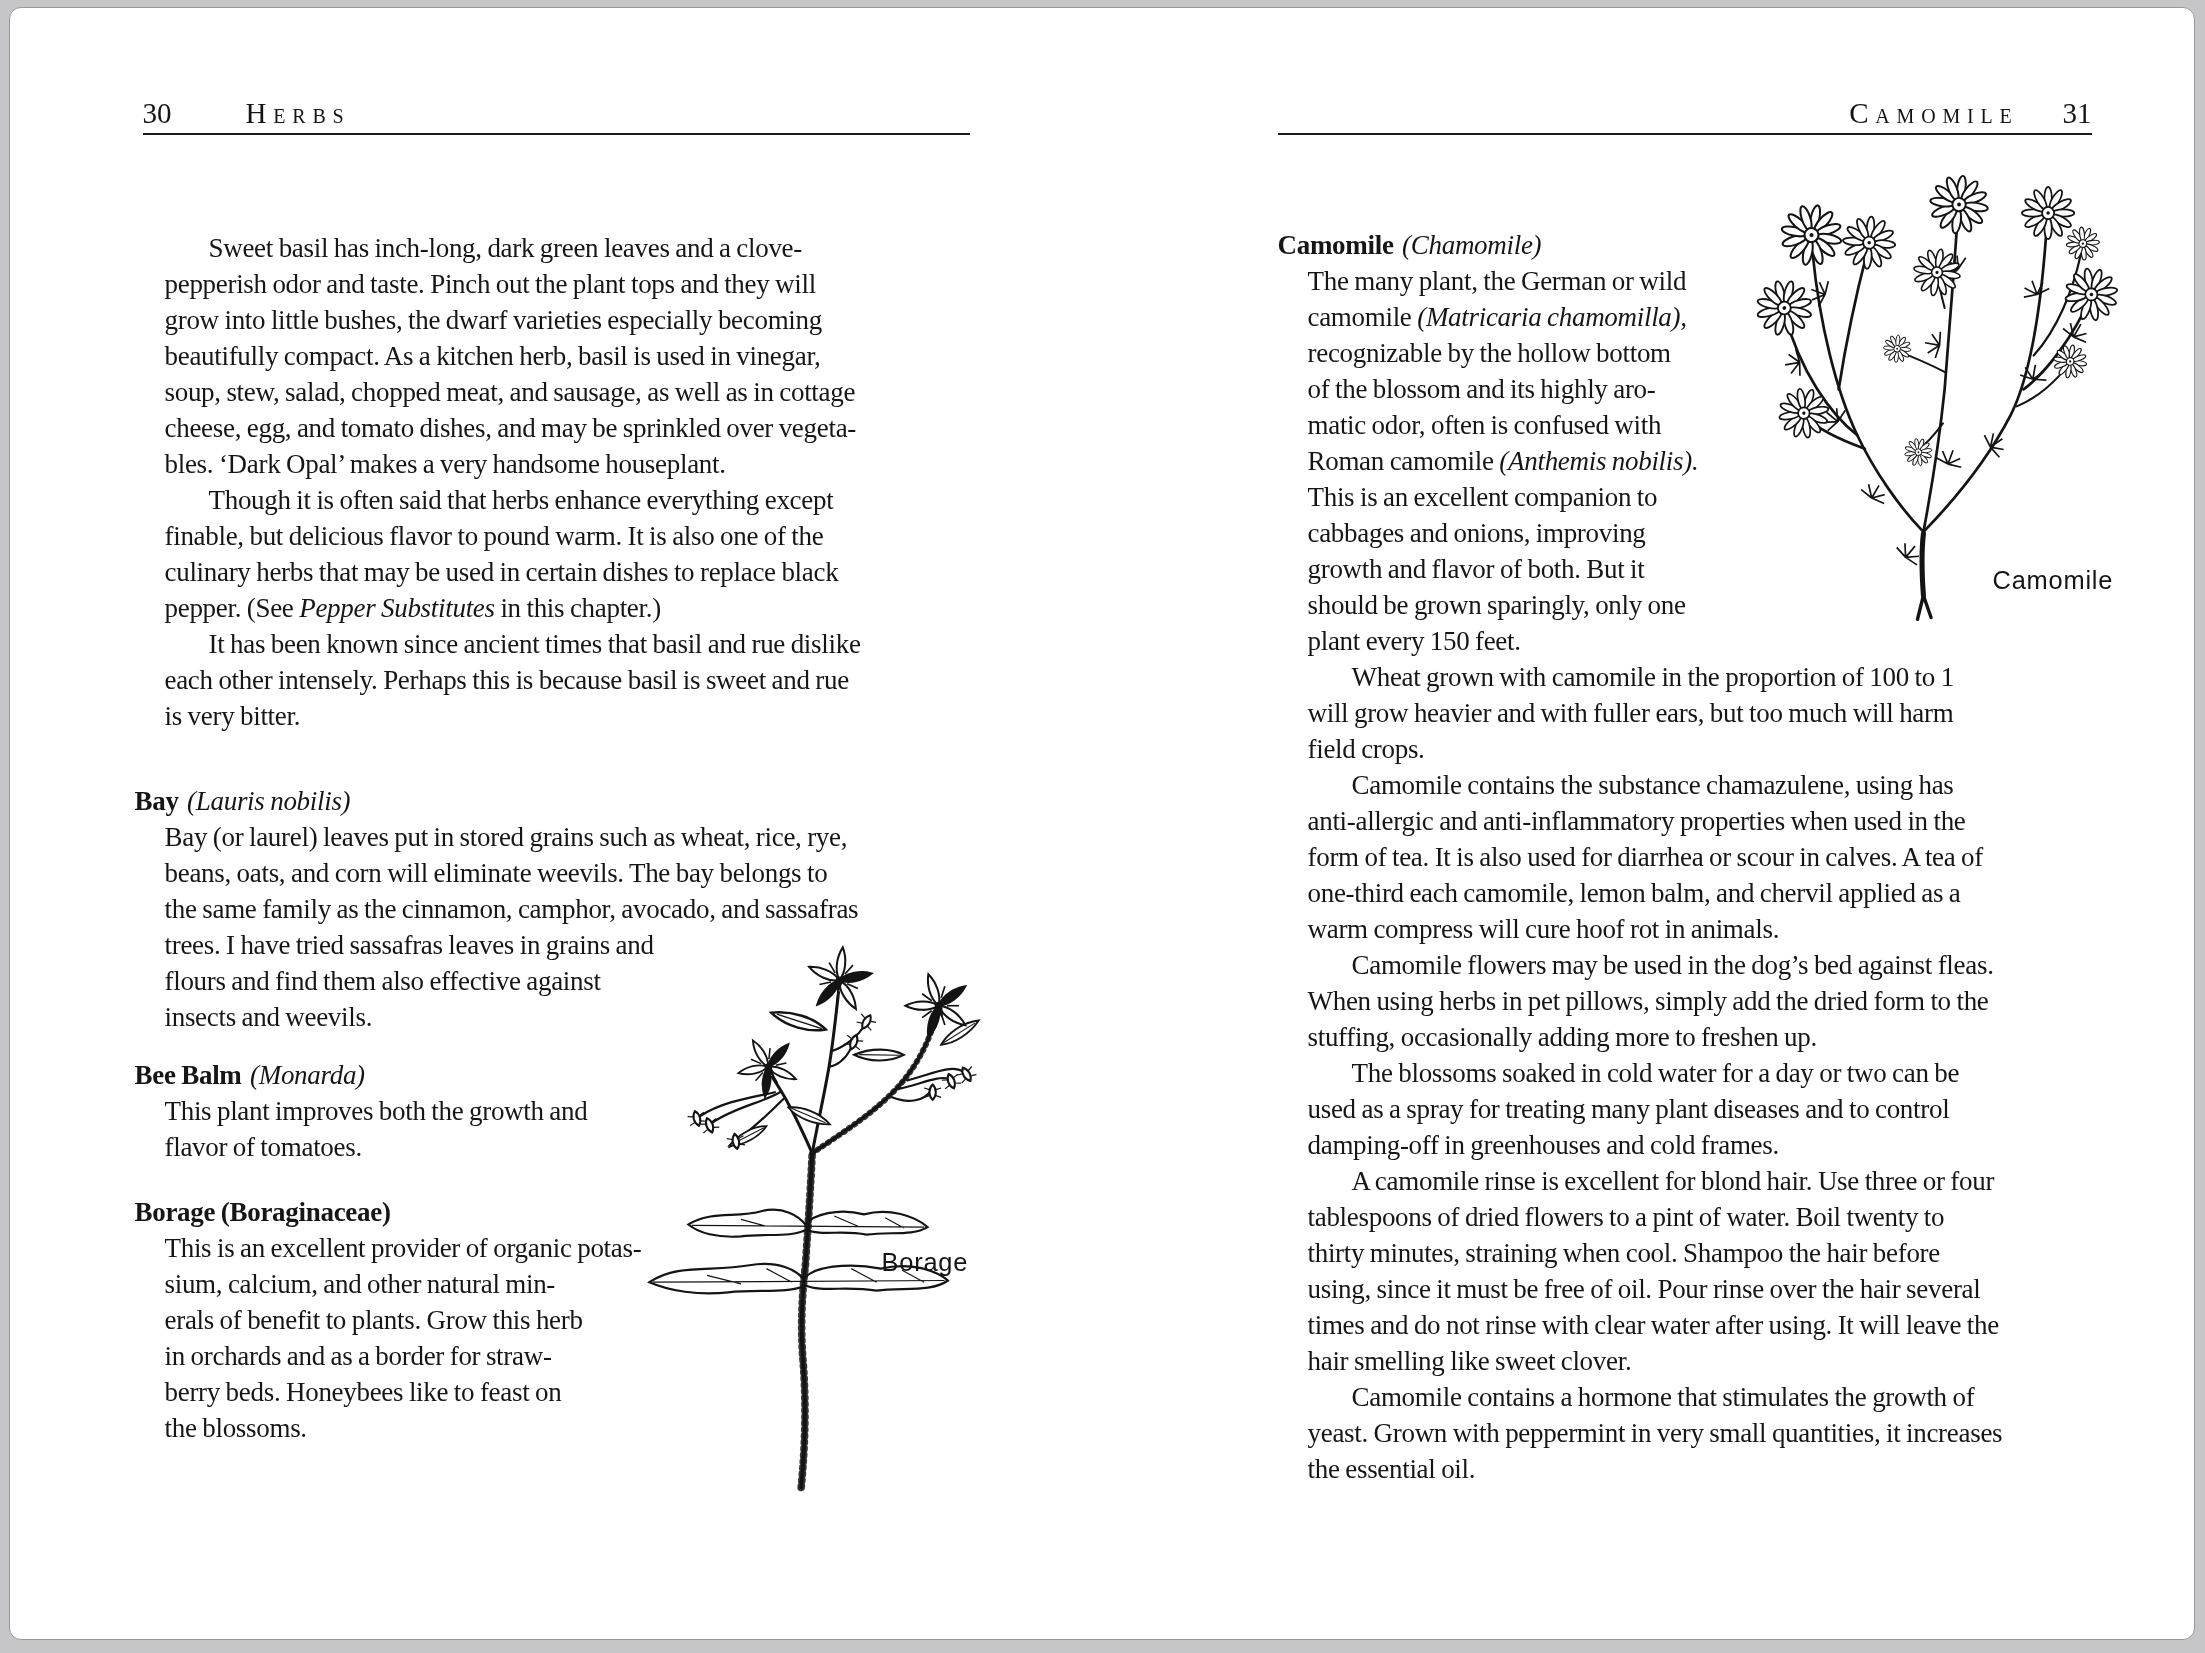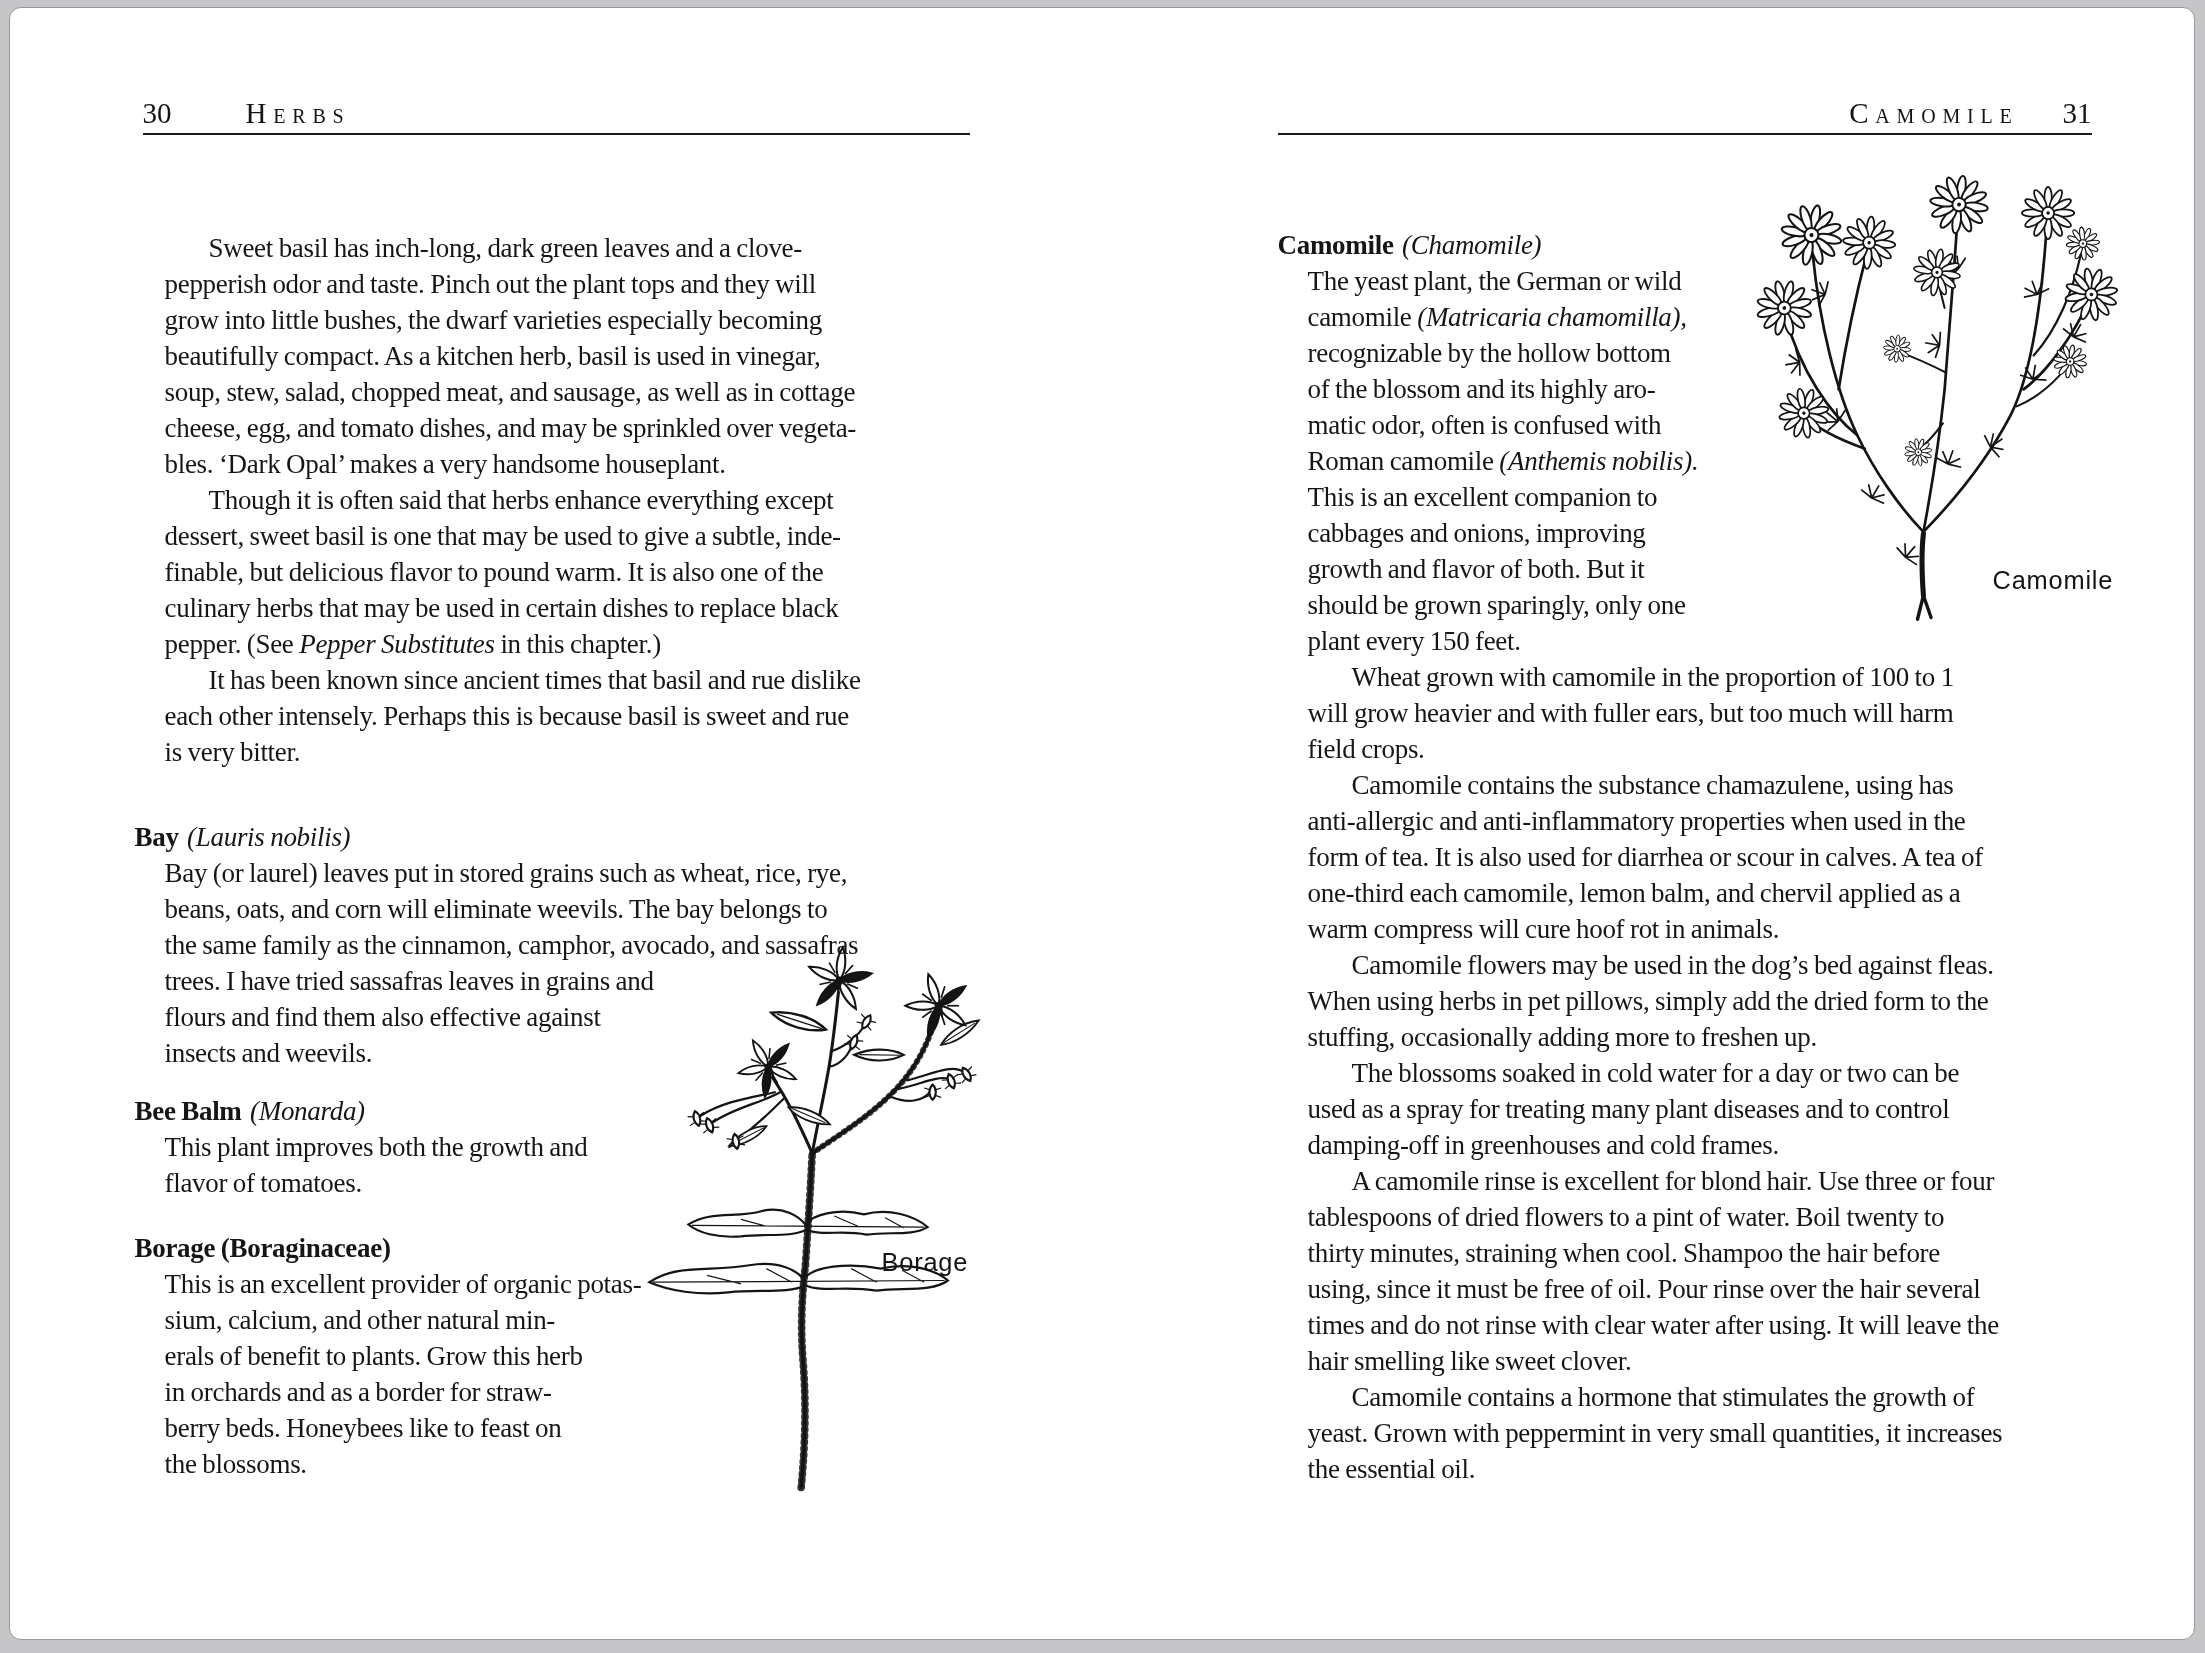--- a/index.html
+++ b/index.html
@@ -54,21 +54,20 @@
           <div class="line"><span>Sweet basil has inch-long, dark green leaves and a clove-</span></div>
           <div class="line"><span>pepperish odor and taste. Pinch out the plant tops and they will</span></div>
           <div class="line"><span>grow into little bushes, the dwarf varieties especially becoming</span></div>
           <div class="line"><span>beautifully compact. As a kitchen herb, basil is used in vinegar,</span></div>
           <div class="line"><span>soup, stew, salad, chopped meat, and sausage, as well as in cottage</span></div>
           <div class="line"><span>cheese, egg, and tomato dishes, and may be sprinkled over vegeta-</span></div>
           <div class="line"><span>bles. ‘Dark Opal’ makes a very handsome houseplant.</span></div>
         </div>
       <div class="para body-block indent">
           <div class="line"><span>Though it is often said that herbs enhance everything except</span></div>
-          <div class="line"><span>dessert, sweet basil is one that may be used to give a subtle, inde-</span></div>
           <div class="line"><span>finable, but delicious flavor to pound warm. It is also one of the</span></div>
           <div class="line"><span>culinary herbs that may be used in certain dishes to replace black</span></div>
           <div class="line"><span>pepper. (See </span><i>Pepper Substitutes</i><span> in this chapter.)</span></div>
         </div>
       <div class="para body-block indent">
           <div class="line"><span>It has been known since ancient times that basil and rue dislike</span></div>
           <div class="line"><span>each other intensely. Perhaps this is because basil is sweet and rue</span></div>
           <div class="line"><span>is very bitter.</span></div>
         </div>
 
@@ -102,21 +101,21 @@
             <div class="line"><span>berry beds. Honeybees like to feast on</span></div>
             <div class="line"><span>the blossoms.</span></div>
           </div>
       </div>
     </div>
 
     <div class="col col-right">
       <div class="section">
         <div class="heading"><b>Camomile</b><i>(Chamomile)</i></div>
         <div class="para body-block">
-            <div class="line"><span>The yeast plant, the German or wild</span></div>
+            <div class="line"><span>The many plant, the German or wild</span></div>
             <div class="line"><span>camomile </span><i>(Matricaria chamomilla),</i></div>
             <div class="line"><span>recognizable by the hollow bottom</span></div>
             <div class="line"><span>of the blossom and its highly aro-</span></div>
             <div class="line"><span>matic odor, often is confused with</span></div>
             <div class="line"><span>Roman camomile </span><i>(Anthemis nobilis).</i></div>
             <div class="line"><span>This is an excellent companion to</span></div>
             <div class="line"><span>cabbages and onions, improving</span></div>
             <div class="line"><span>growth and flavor of both. But it</span></div>
             <div class="line"><span>should be grown sparingly, only one</span></div>
             <div class="line"><span>plant every 150 feet.</span></div>

